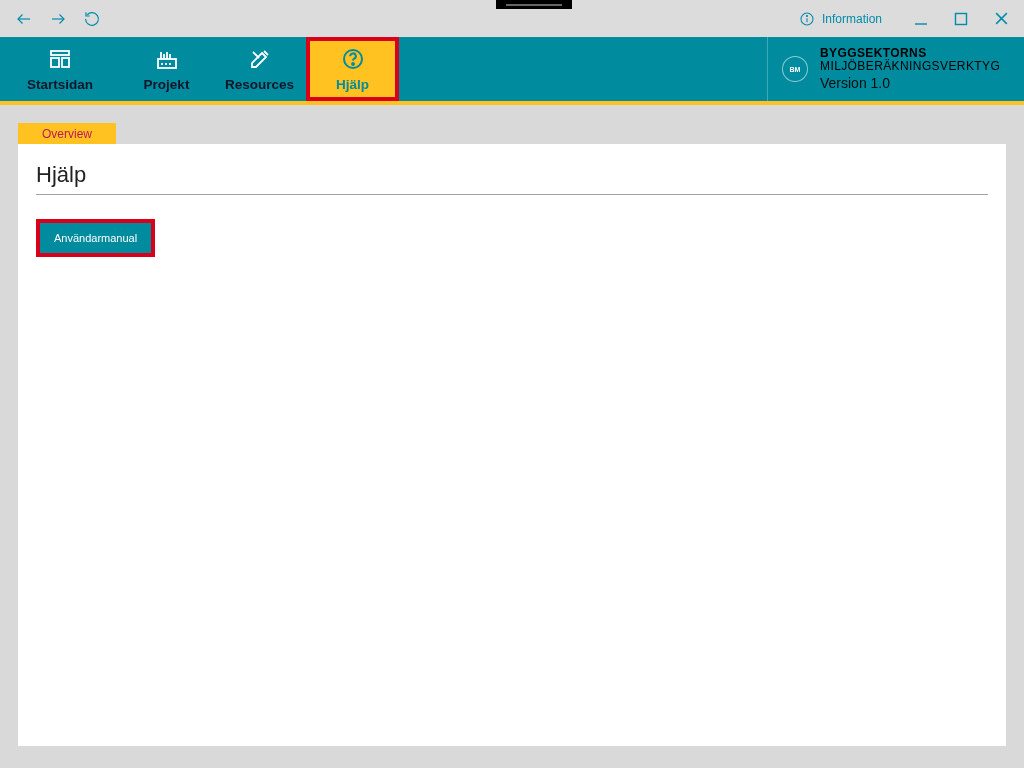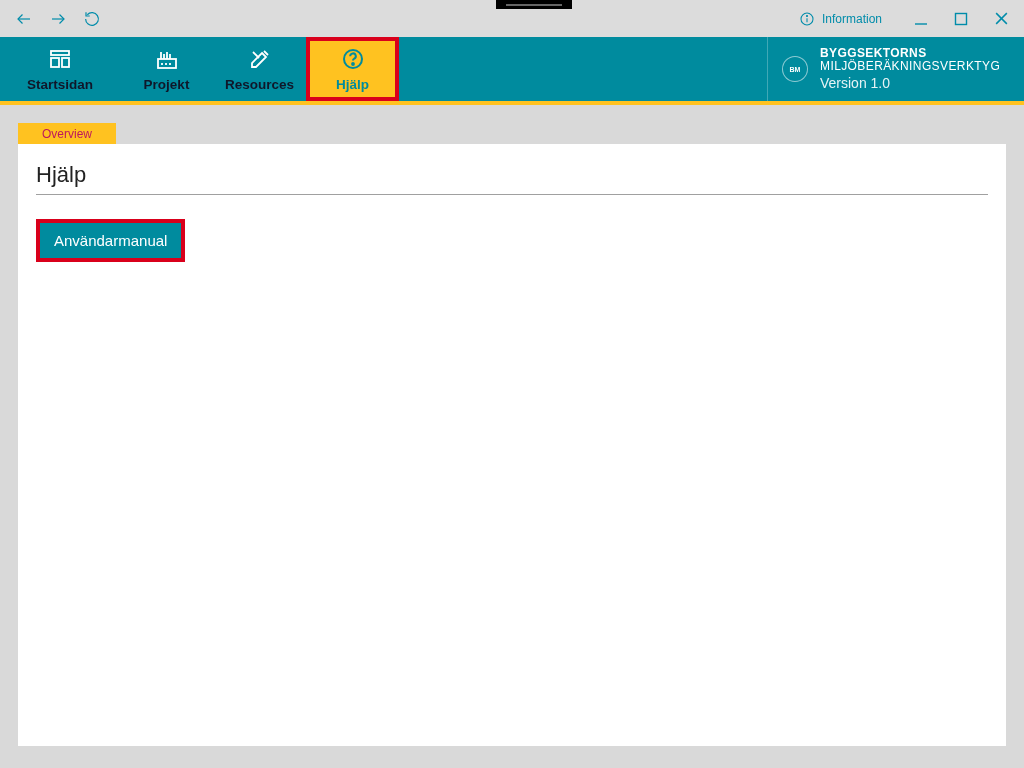--- a/index.html
+++ b/index.html
@@ -20,32 +20,32 @@
   .ribbon { height: 68px; background: #008b9e; display: flex; align-items: stretch; border-bottom: 4px solid #ffc220; }
   .nav-items { display: flex; }
   .nav-item { width: 93px; display: flex; flex-direction: column; align-items: center; justify-content: center; gap: 6px; color: #0f172a; font-size: 13.5px; font-weight: 600; cursor: pointer; }
   .nav-item.first { width: 120px; }
   .nav-item.active { background: #ffc220; color: #008b9e; border: 4px solid #d9001b; }
   .nav-icon { width: 24px; height: 24px; }
   .nav-label { }
   .ribbon-spacer { flex: 1; border-right: 1px solid rgba(255,255,255,0.25); }
   .brand { width: 256px; display: flex; align-items: center; padding-left: 14px; gap: 12px; }
   .brand-badge { width: 26px; height: 26px; border-radius: 50%; background: #008b9e; border: 1px solid rgba(255,255,255,0.55); color: #fff; font-size: 7px; font-weight: 700; display: flex; align-items: center; justify-content: center; }
-  .brand-text { color: #ffffff; display: flex; flex-direction: column; line-height: 1.15; }
+  .brand-text { color: #000000; display: flex; flex-direction: column; line-height: 1.15; }
   .brand-line1 { font-size: 12px; font-weight: 700; letter-spacing: 0.4px; }
   .brand-line2 { font-size: 12px; font-weight: 400; letter-spacing: 0.4px; }
   .brand-version { font-size: 14px; font-weight: 400; opacity: 0.9; margin-top: 1px; }
 
   
   .body-area { flex: 1; background: #d9d9d9; padding: 18px 18px 22px 18px; display: flex; flex-direction: column; }
   .tab-row { display: flex; }
   .tab { background: #ffc220; color: #be185d; font-size: 12px; padding: 4px 24px 3px; cursor: pointer; }
   .panel { flex: 1; background: #ffffff; padding: 18px 18px 10px 18px; }
   .page-title { font-size: 22px; font-weight: 400; color: #222; padding-bottom: 6px; border-bottom: 1px solid #a0a0a0; }
-  .manual-btn { margin-top: 24px; background: #008b9e; color: #ffffff; font-size: 15px; padding: 9px 14px; display: inline-block; border: 4px solid #d9001b; cursor: pointer; }
+  .manual-btn { margin-top: 24px; background: #008b9e; color: #ffffff; font-size: 11px; padding: 9px 14px; display: inline-block; border: 4px solid #d9001b; cursor: pointer; }
 
   svg { display: block; }
 </style>
 </head>
 <body>
 
 <div class="app-window">
 
   <div class="titlebar">
     <div class="titlebar-left">

